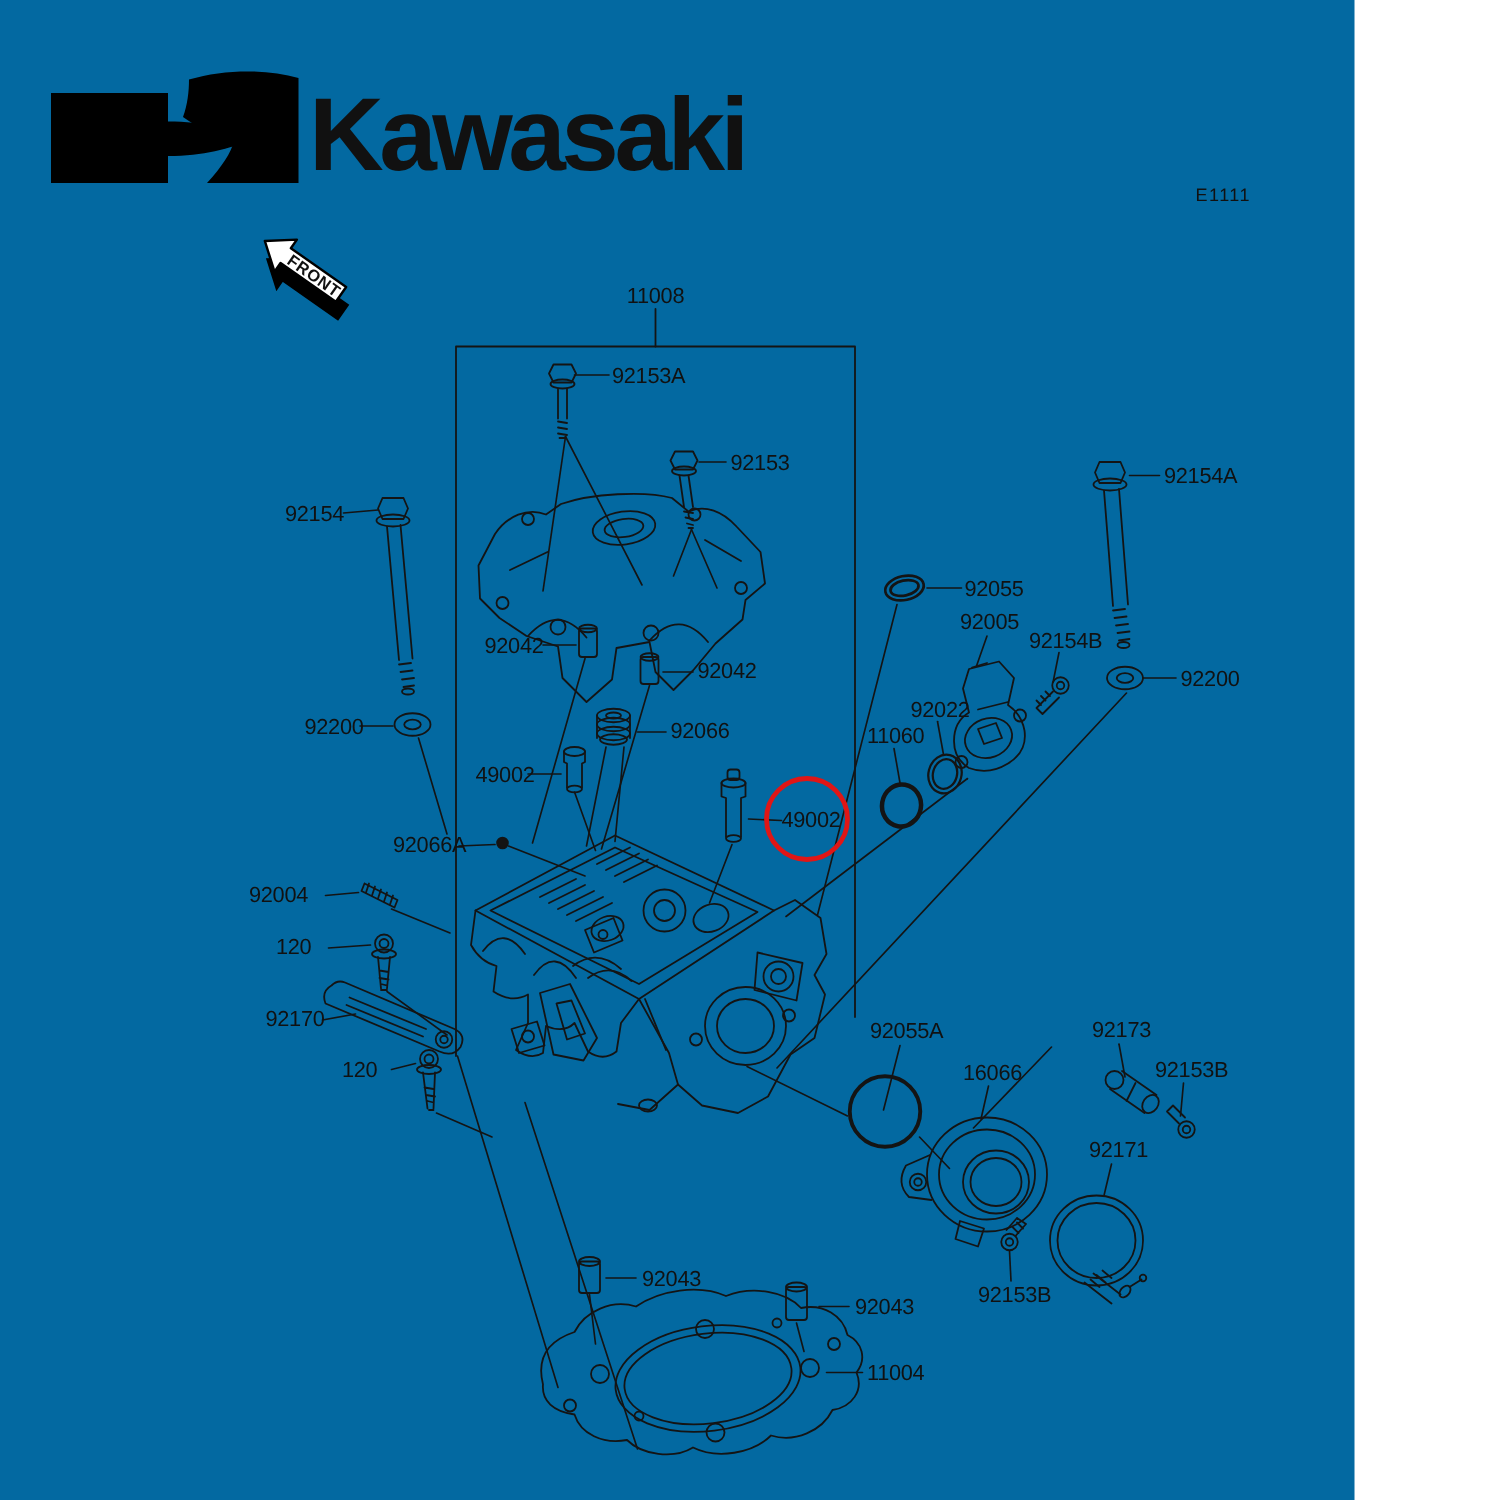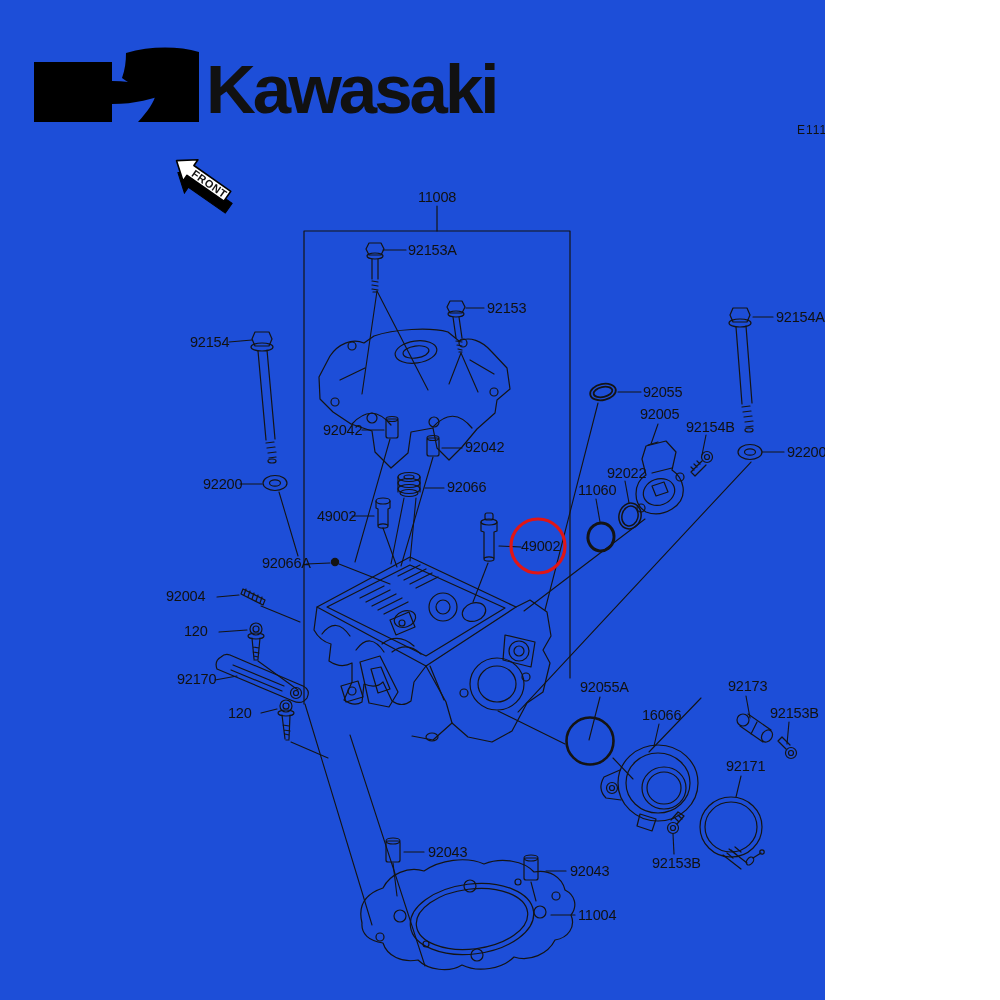--- a/index.html
+++ b/index.html
@@ -1,16 +1,16 @@
 <!DOCTYPE html>
 <html><head>
 <meta charset="utf-8">
 <style>
   html,body{margin:0;padding:0;background:#ffffff;}
-  .page{position:relative;width:825px;height:1000px;background:#1d4ed8;overflow:hidden;
+  .page{position:relative;width:903px;height:1000px;background:#0369a1;overflow:hidden;
         font-family:"Liberation Sans",sans-serif;}
   svg{position:absolute;left:0;top:0;}
   text{fill:#111;}
   .plabel{font-family:"Liberation Sans",sans-serif;font-size:14.5px;letter-spacing:-0.2px;}
   .logo-text{font-family:"Liberation Sans",sans-serif;font-weight:700;font-size:69px;letter-spacing:-3px;}
   .doc-code{font-family:"Liberation Sans",sans-serif;font-size:12px;letter-spacing:1px;}
   .front-text{font-family:"Liberation Sans",sans-serif;font-weight:700;font-size:11px;letter-spacing:0.5px;}
 </style>
 </head>
 <body>

